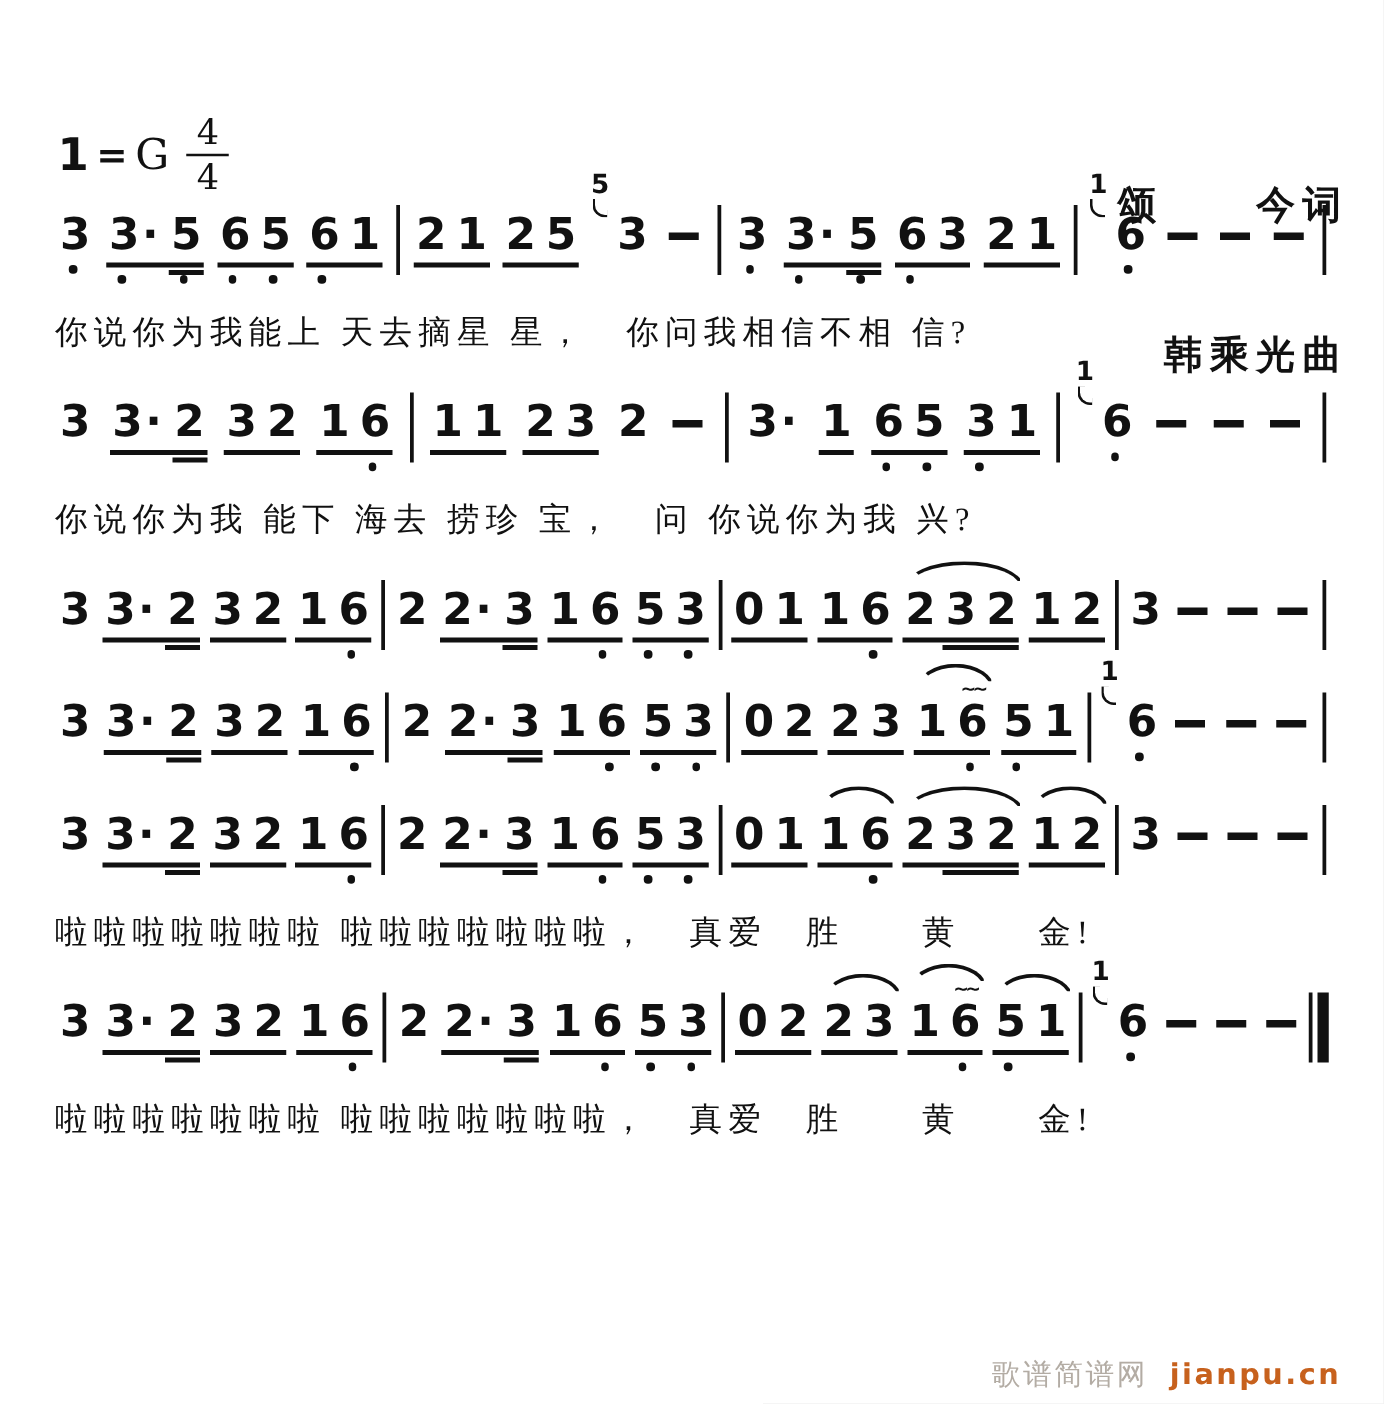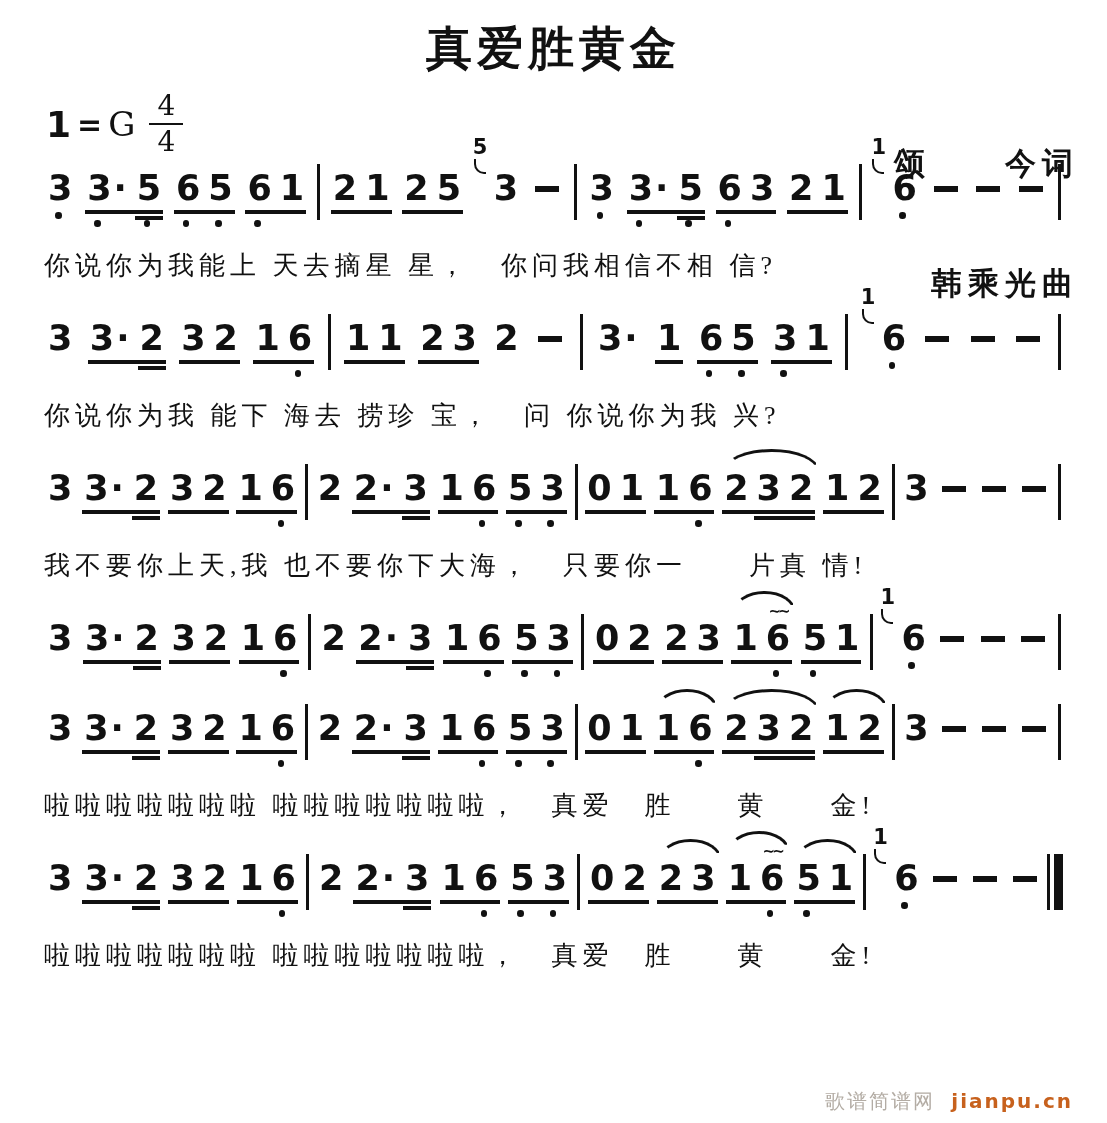--- a/index.html
+++ b/index.html
@@ -62,29 +62,28 @@
   .arc {
     position:absolute; height:15px;
     border:3px solid var(--ink); border-color:var(--ink) transparent transparent transparent;
     border-radius:50% 50% 0 0 / 100% 100% 0 0;
   }
   .lyrics-row {
     font-size:26px; line-height:40px; height:40px; letter-spacing:5px;
     white-space:pre; color:var(--ink); font-family:"Liberation Serif", serif;
   }
   
-  .watermark { position:absolute; right:34px; bottom:8px; font-size:20px; letter-spacing:2px; }
+  .watermark { position:absolute; right:34px; bottom:8px; font-size:23px; letter-spacing:2px; }
   .wm-orange { margin-left:8px; font-weight:600; }
 </style>
 </head>
 <body>
 
 <div class="page" style="background: rgb(255, 255, 255);">
   <div class="header">
-    <h1 class="title">真爱胜黄金</h1>
     <div class="credits">
       <div>颂　　今词</div>
       <div>韩乘光曲</div>
     </div>
     <div class="keysig">
       <span class="k1">1</span>
       <span class="keq">=</span>
       <span class="kg">G</span>
       <span class="frac">
         <span class="num">4</span>
@@ -428,21 +427,20 @@
           <span class="bar"></span>
           <span class="note">
             <span class="digit">3</span>
           </span>
           <span class="dash"></span>
           <span class="dash"></span>
           <span class="dash"></span>
           <span class="bar"></span>
           <span class="arc" style="left: 680.25px; width: 89.0781px; top: -19px;"></span>
         </div>
-        <div class="lyrics-row">我不要你上天,我 也不要你下大海，　只要你一　　片真 情!</div>
       </div>
       <div class="sysline">
         <div class="notes-row">
           <span class="note">
             <span class="digit">3</span>
           </span>
           <span class="grp">
             <span class="note">
               <span class="digit">3</span>
               <span class="durdot">·</span>

